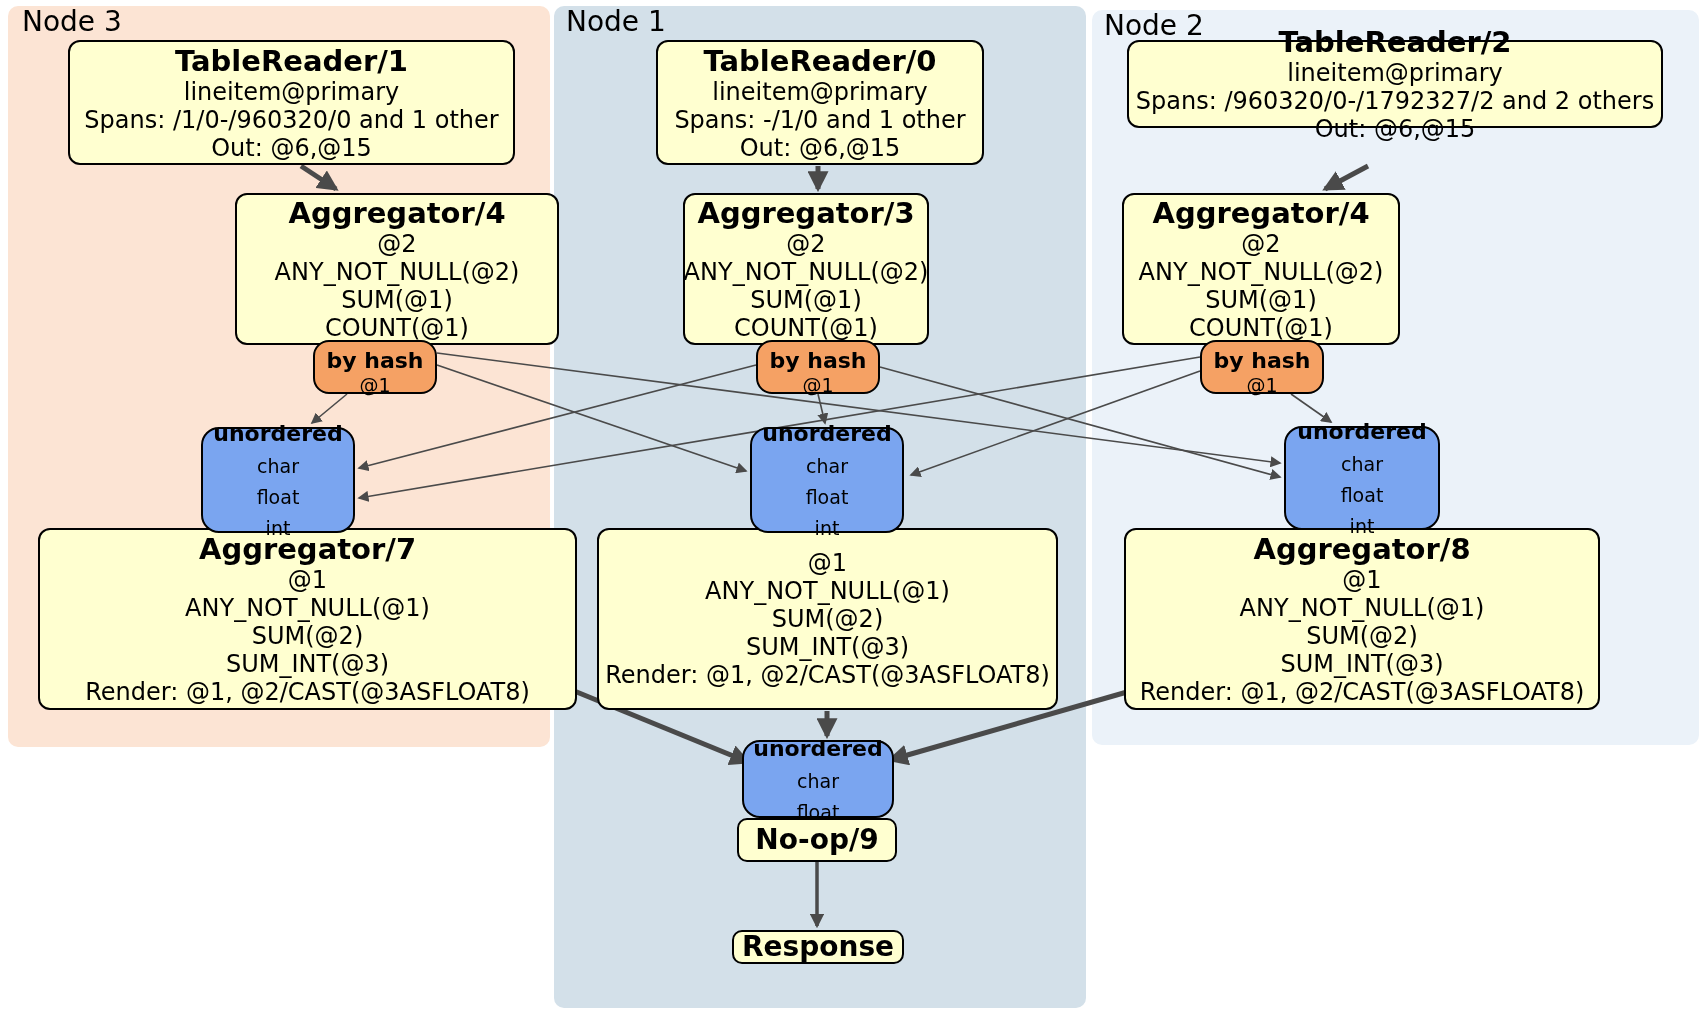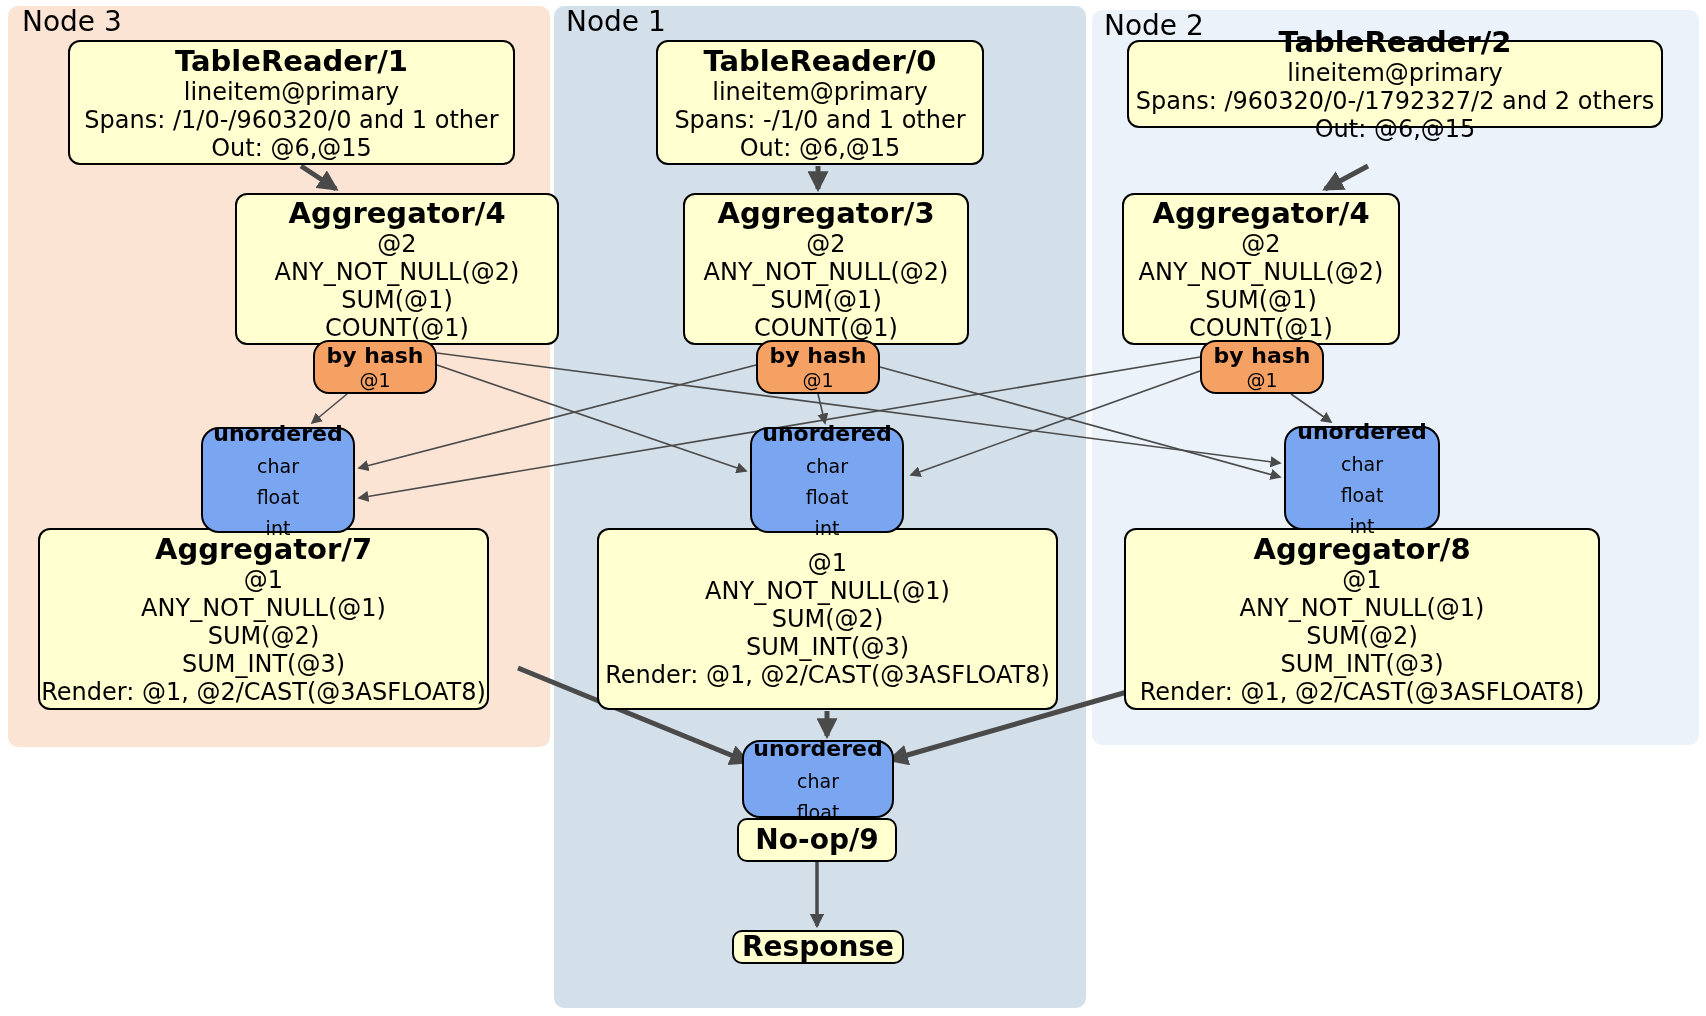--- a/index.html
+++ b/index.html
@@ -24,21 +24,21 @@
   line.med{stroke:var(--edge-color);stroke-width:3.5px;}
   .ah{fill:var(--edge-color);}
   .pbox{
     position:absolute;box-sizing:border-box;background:var(--processor-bg);
     border:2px solid var(--processor-border);border-radius:12px;
     display:flex;flex-direction:column;justify-content:center;align-items:center;
     text-align:center;z-index:3;padding:6px 2px;
   }
   .ptitle{font-weight:bold;font-size:29px;line-height:34px;white-space:nowrap;}
   .pline{font-size:24px;line-height:28px;white-space:nowrap;}
-  .router{background:var(--router-bg);border-radius:16px;z-index:4;}
+  .router{background:var(--router-bg);border-radius:16px;z-index:4;justify-content:space-between;}
   .sync{background:var(--sync-bg);border-radius:18px;z-index:4;gap:9px;}
   .router .ptitle,.sync .ptitle{font-size:22px;line-height:26px;}
   .router .pline,.sync .pline{font-size:19px;line-height:22px;}
   .sync .ptitle{line-height:25px;}
   .mini .ptitle{font-size:28px;line-height:32px;}
 </style>
 </head>
 <body>
 
 <div id="canvas">
@@ -88,36 +88,36 @@
     <div class="pline">Spans: /1/0-/960320/0 and 1 other</div>
     <div class="pline">Out: @6,@15</div>
   </div>
   <div class="pbox" style="left:235px;top:193px;width:324px;height:152px">
     <div class="ptitle">Aggregator/4</div>
     <div class="pline">@2</div>
     <div class="pline">ANY_NOT_NULL(@2)</div>
     <div class="pline">SUM(@1)</div>
     <div class="pline">COUNT(@1)</div>
   </div>
-  <div class="pbox" style="left:38px;top:528px;width:451px;height:182px">
+  <div class="pbox" style="left:38px;top:528px;width:539px;height:182px">
     <div class="ptitle">Aggregator/7</div>
     <div class="pline">@1</div>
     <div class="pline">ANY_NOT_NULL(@1)</div>
     <div class="pline">SUM(@2)</div>
     <div class="pline">SUM_INT(@3)</div>
     <div class="pline">Render: @1, @2/CAST(@3ASFLOAT8)</div>
   </div>
 
   <div class="pbox" style="left:656px;top:40px;width:328px;height:125px">
     <div class="ptitle">TableReader/0</div>
     <div class="pline">lineitem@primary</div>
     <div class="pline">Spans: -/1/0 and 1 other</div>
     <div class="pline">Out: @6,@15</div>
   </div>
-  <div class="pbox" style="left:683px;top:193px;width:286px;height:152px">
+  <div class="pbox" style="left:683px;top:193px;width:246px;height:152px">
     <div class="ptitle">Aggregator/3</div>
     <div class="pline">@2</div>
     <div class="pline">ANY_NOT_NULL(@2)</div>
     <div class="pline">SUM(@1)</div>
     <div class="pline">COUNT(@1)</div>
   </div>
   <div class="pbox" style="left:597px;top:528px;width:461px;height:182px">
     <div class="pline">@1</div>
     <div class="pline">ANY_NOT_NULL(@1)</div>
     <div class="pline">SUM(@2)</div>

